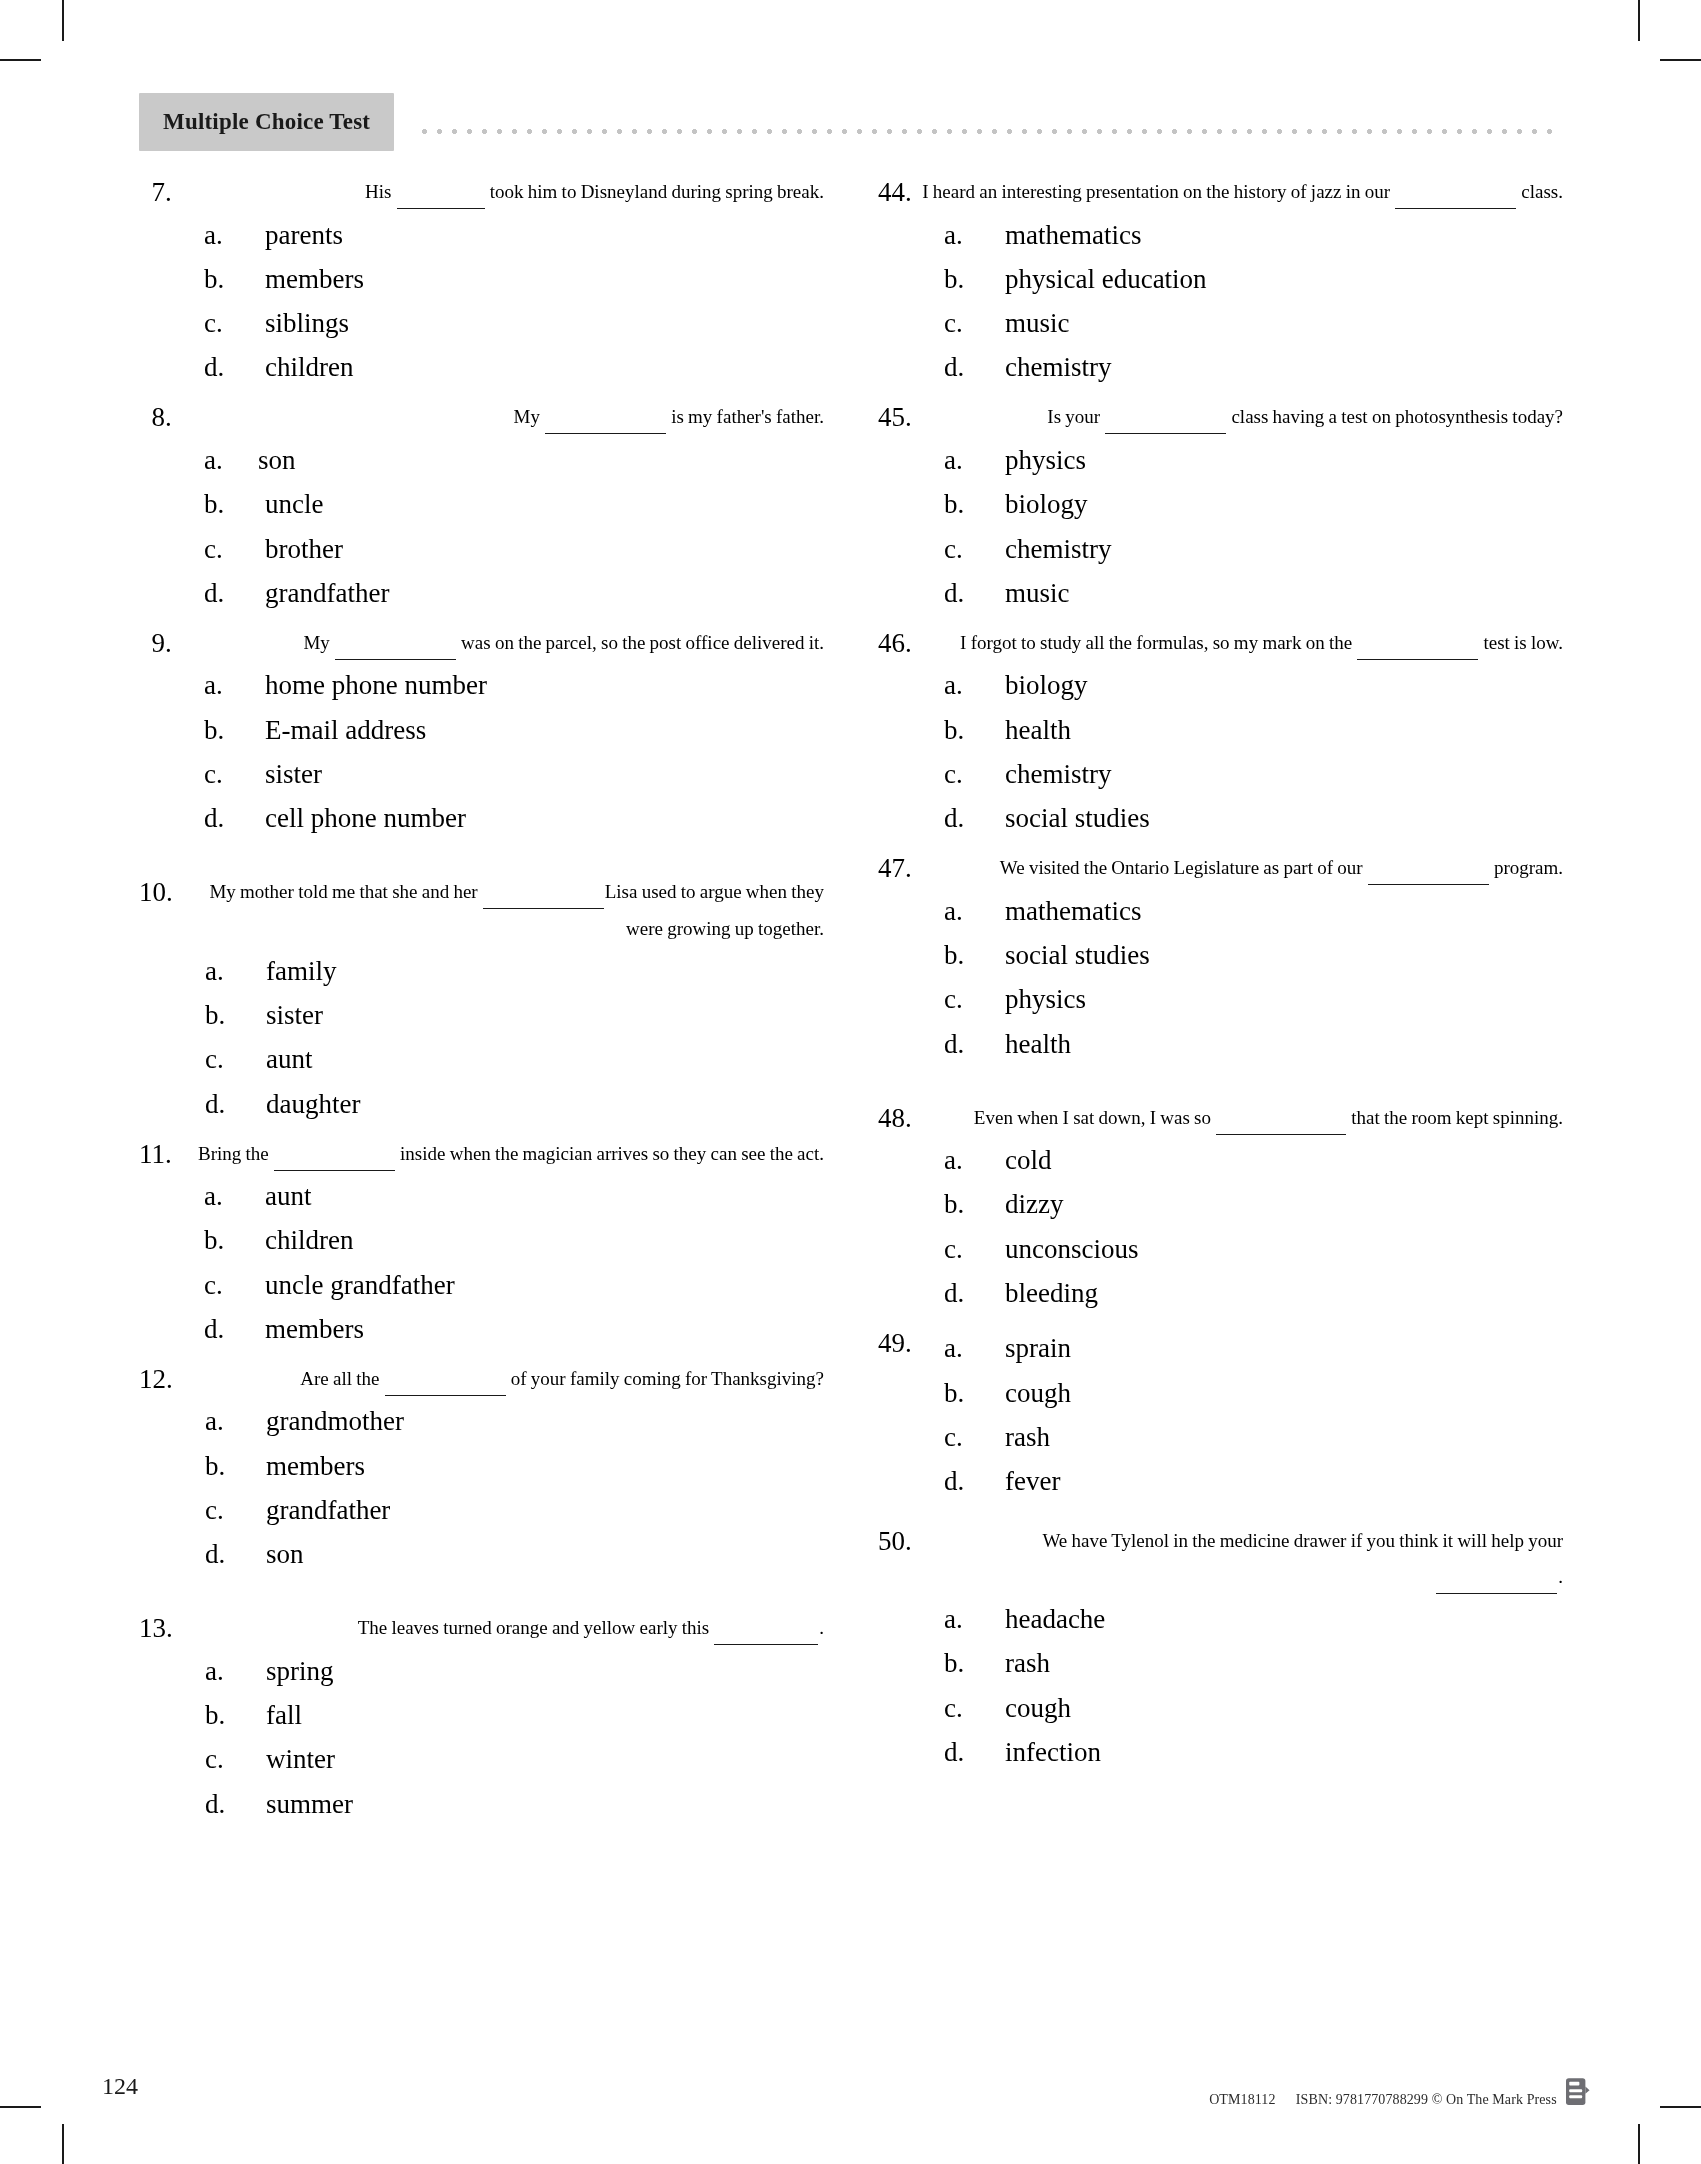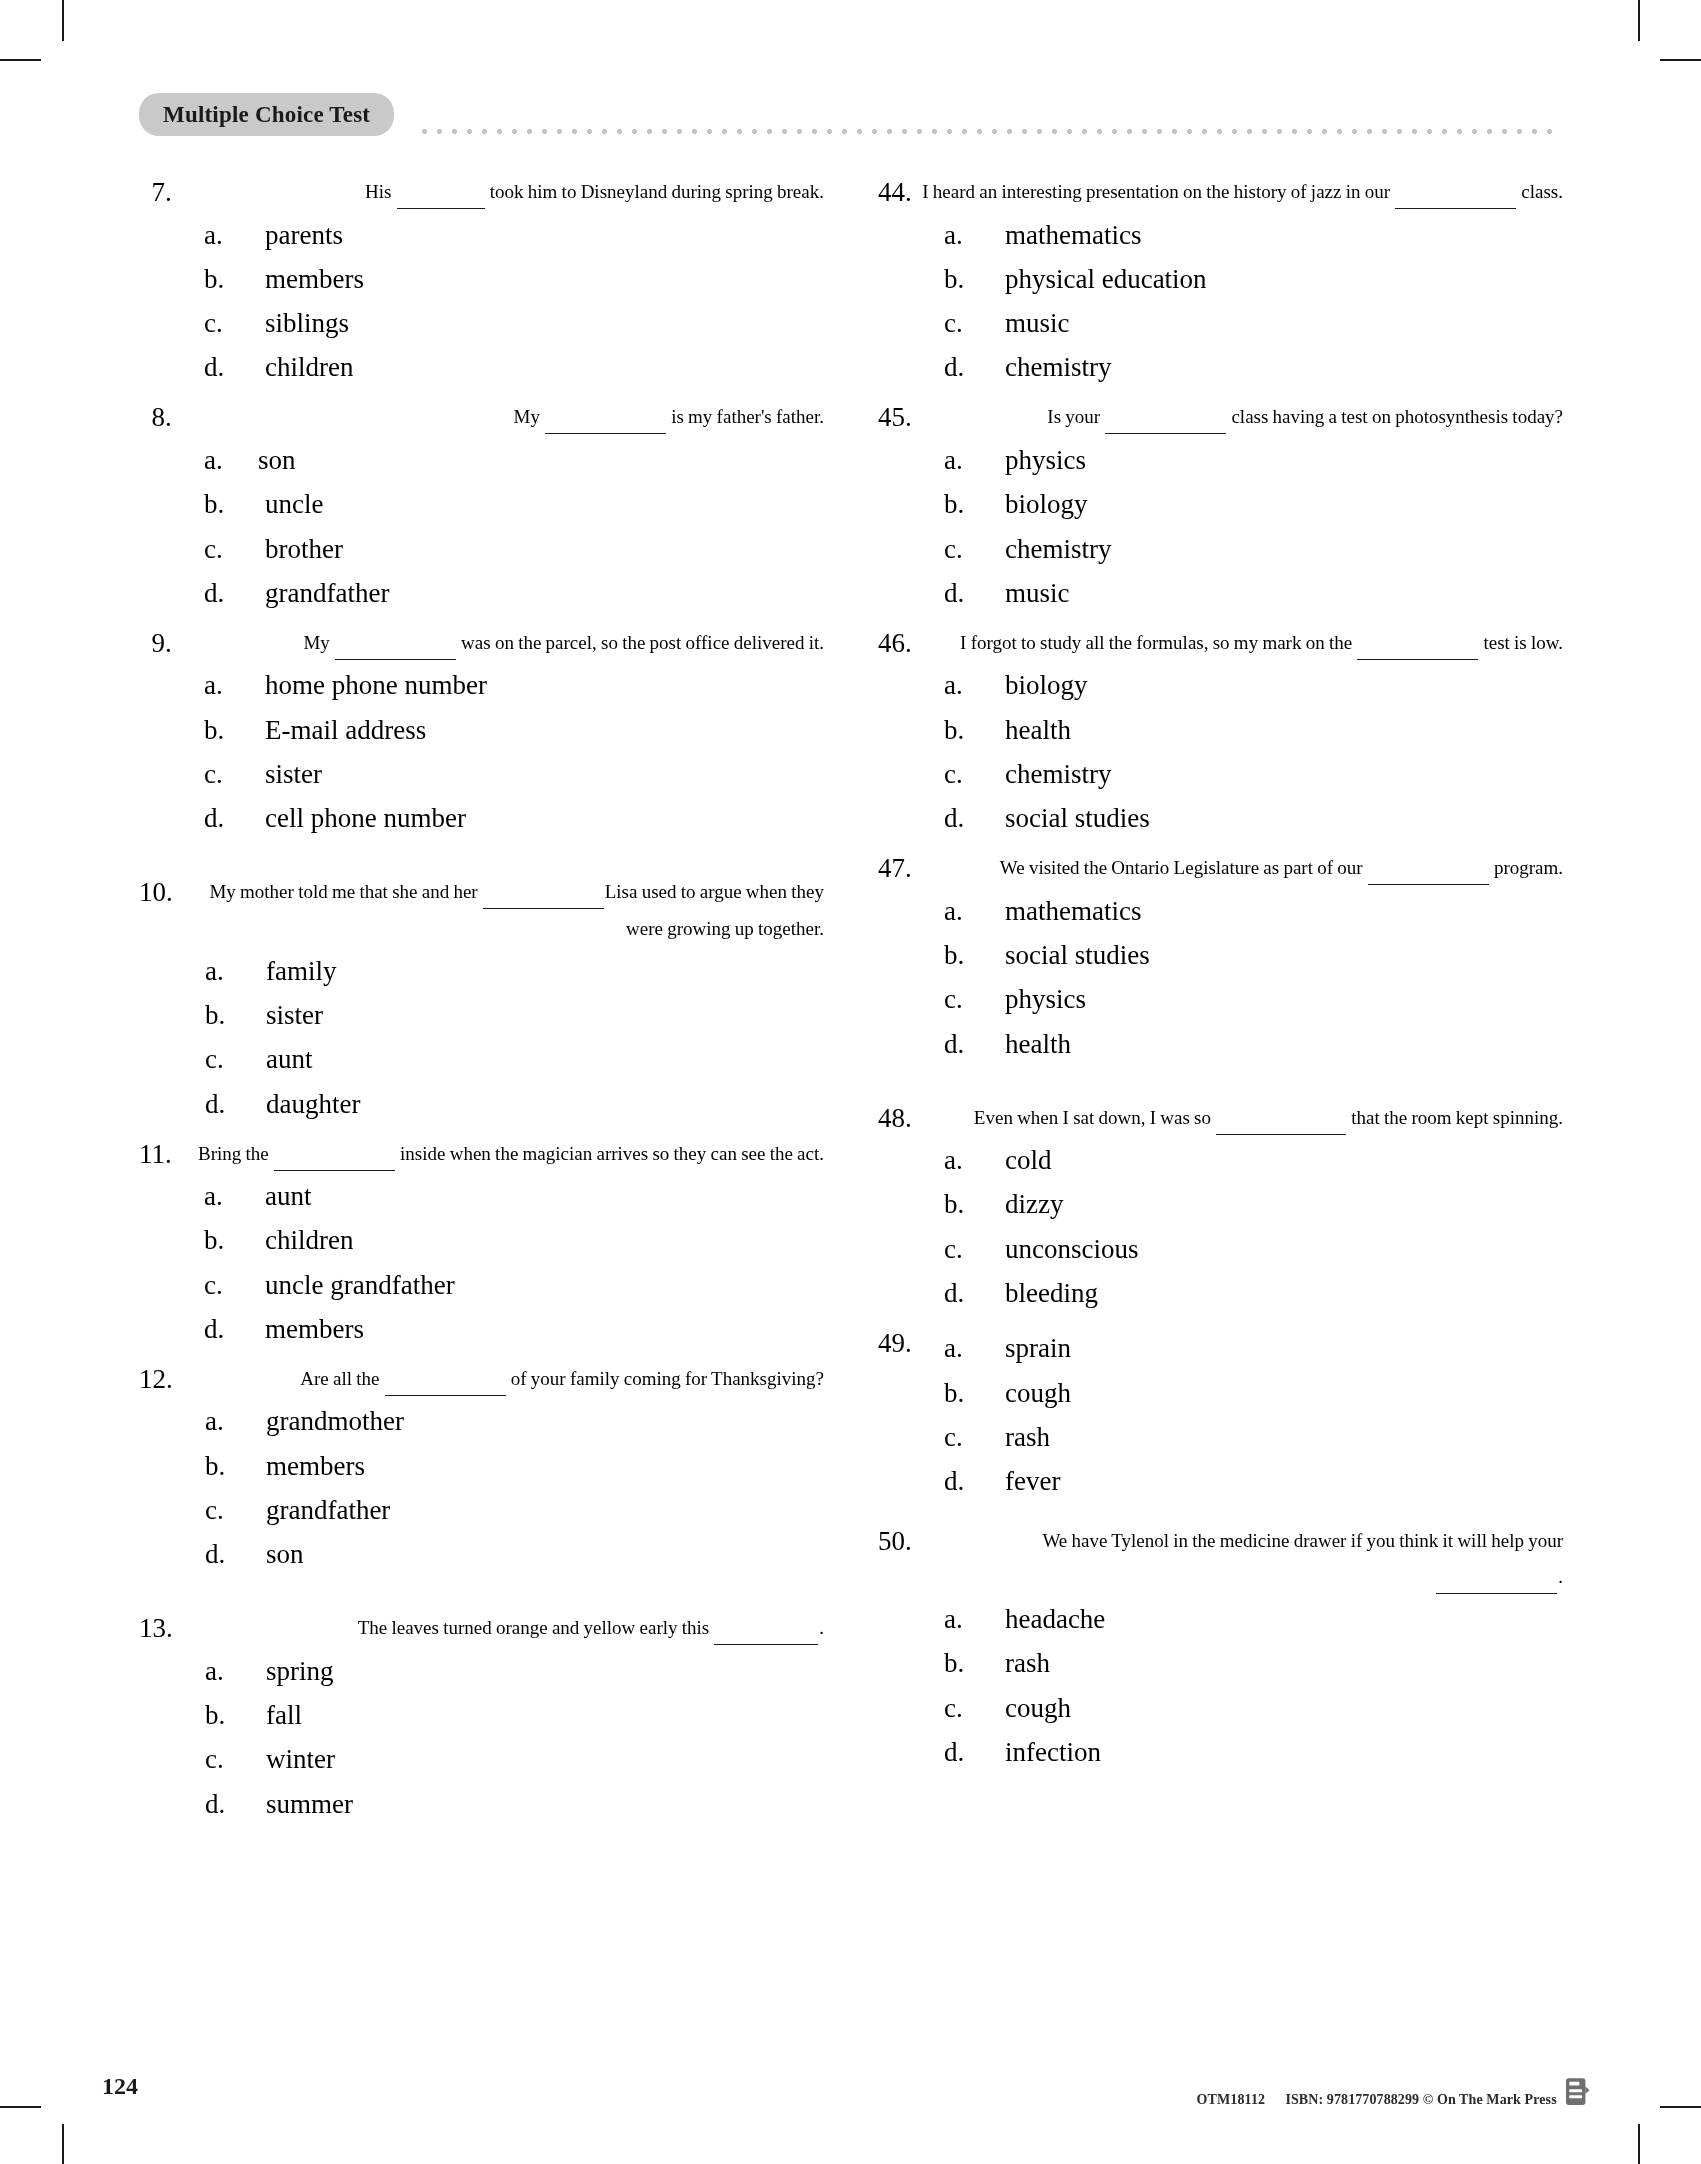--- a/index.html
+++ b/index.html
@@ -35,24 +35,24 @@
     position: absolute;
     left: 139px;
     top: 93px;
     right: 139px;
     height: 54px;
   }
   .header-badge {
     position: absolute;
     left: 0;
     top: 0;
-    height: 43px;
+    height: 58px;
     padding: 0 24px;
     background: #c9c9c9;
-    border-radius: 20px;
+    border-radius: 1px;
     display: flex;
     align-items: center;
     box-sizing: border-box;
   }
   .header-badge-label {
     font-family: "Liberation Serif", "DejaVu Serif", serif;
     font-weight: bold;
     font-size: 23px;
     letter-spacing: 0.2px;
     color: #1a1a1a;
@@ -143,21 +143,20 @@
   .gap-small { height: 9.3px; }
   .gap-medium { height: 24px; }
 
   
   .footer {
     position: absolute;
     left: 102px;
     right: 111px;
     top: 2067px;
     height: 43px;
-    font-weight: bold;
   }
   .page-number {
     position: absolute;
     left: 0;
     top: 5.6px;
     font-size: 24px;
     color: #1a1a1a;
   }
   .footer-right {
     position: absolute;

